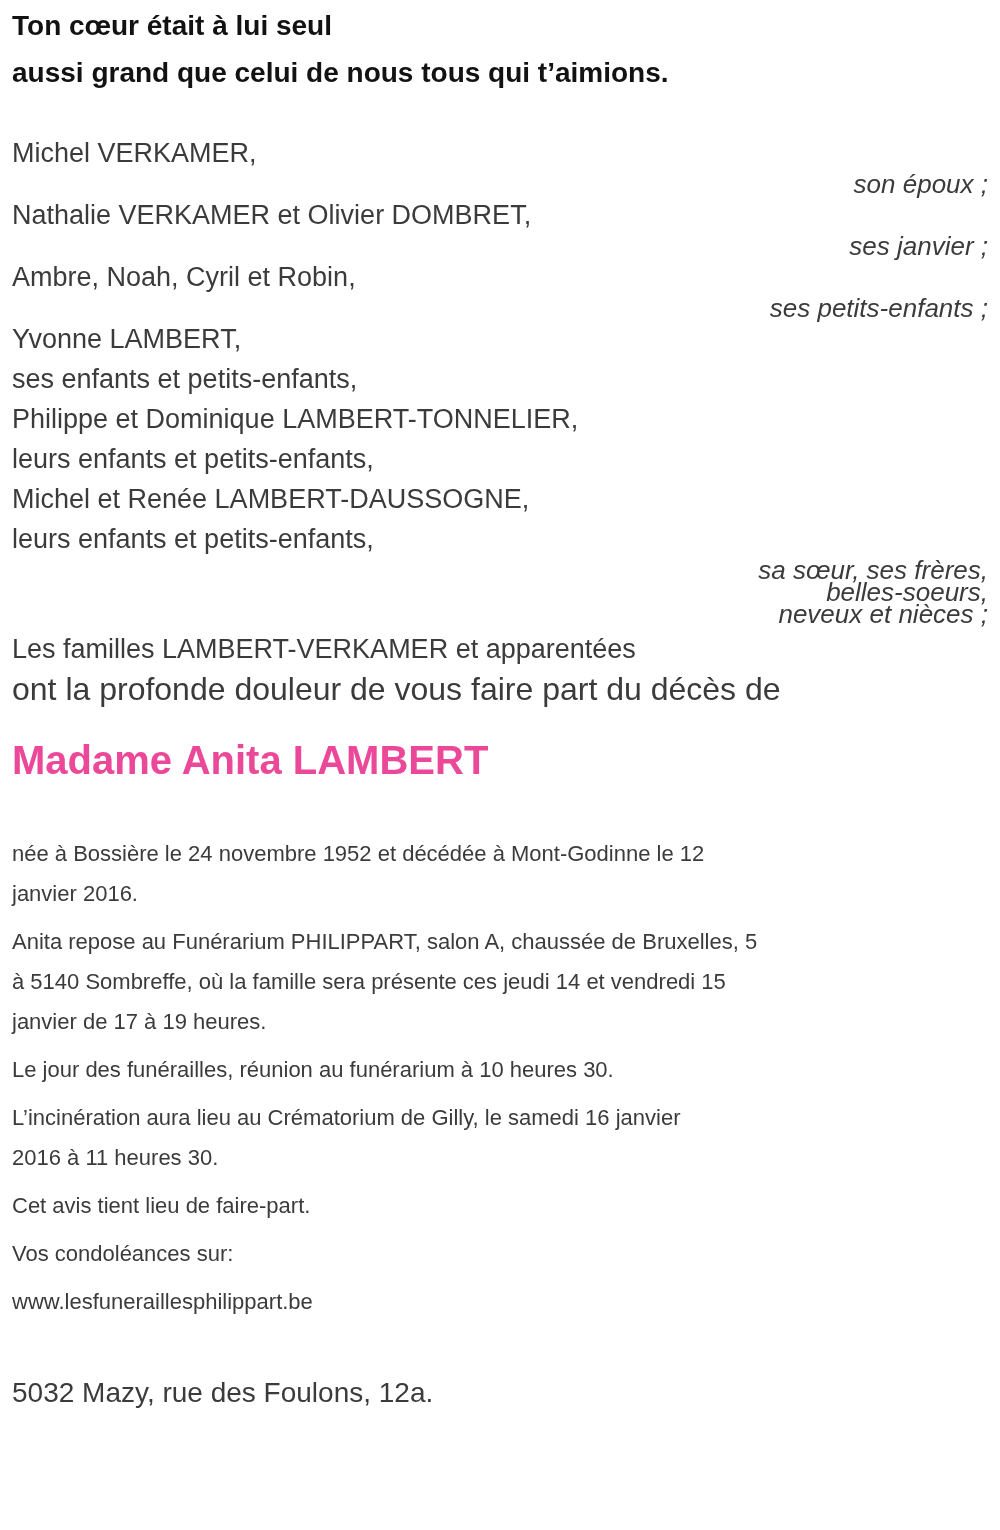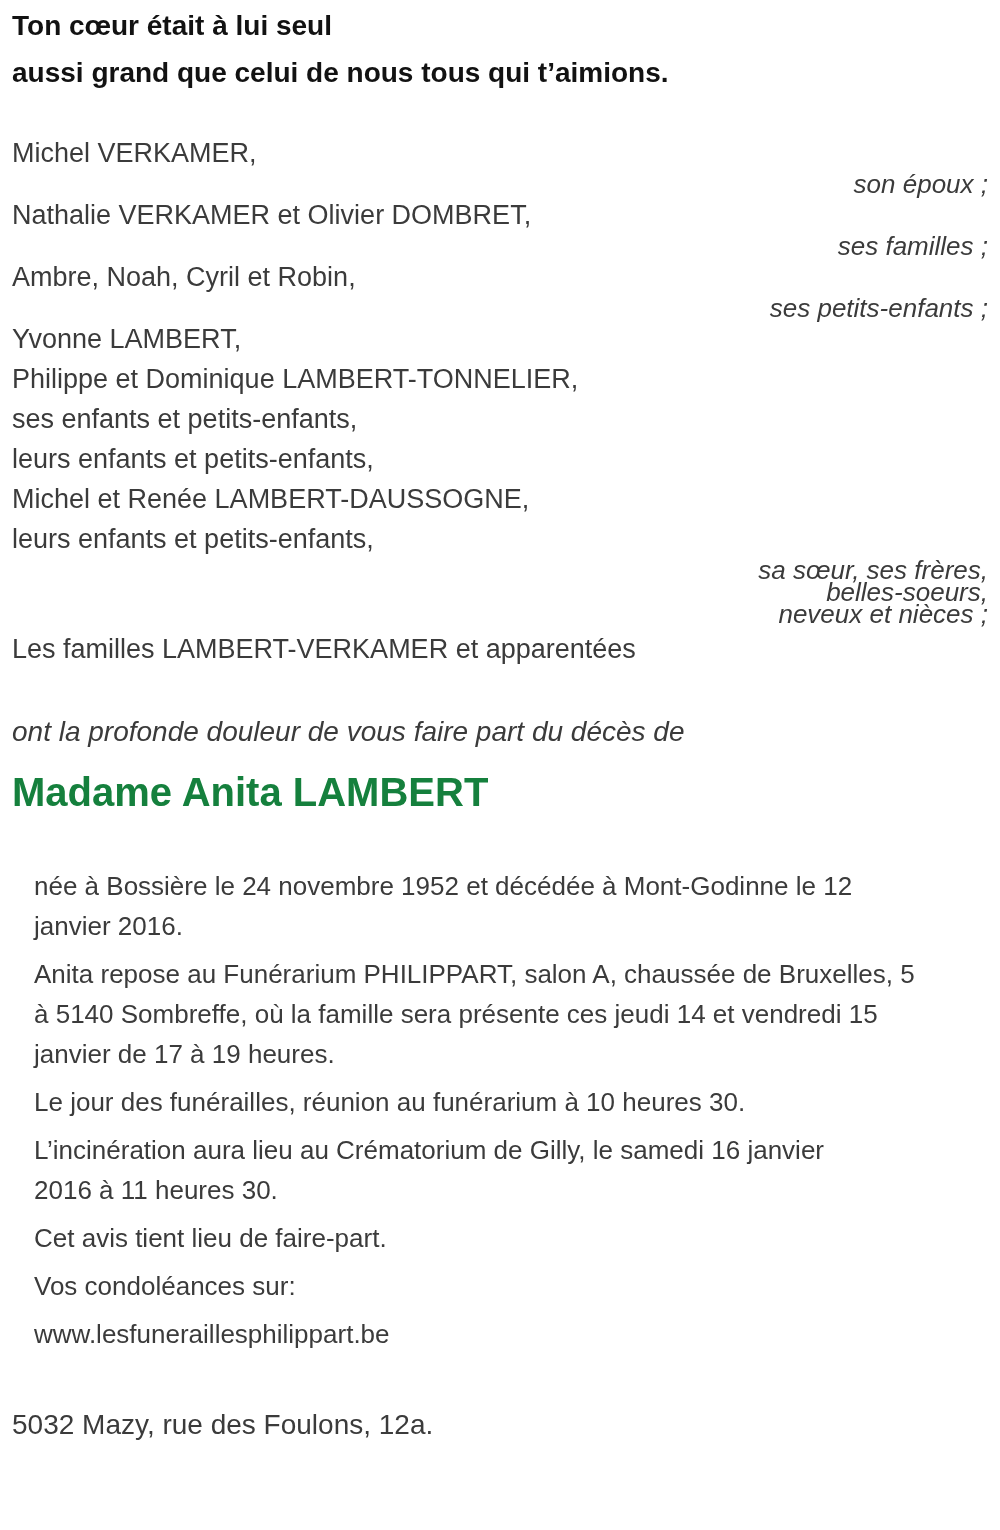--- a/index.html
+++ b/index.html
@@ -29,41 +29,38 @@
   .relation-line {
     font-size: 26px;
     line-height: 22px;
     font-style: italic;
     text-align: right;
     white-space: nowrap;
   }
   .rel-extra { }
   .families-line { margin-top: 4px; }
   .announce-line {
-    margin-top: 43px;
-    font-size: 28px;
+    font-size: 32px;
     line-height: 40px;
     white-space: nowrap;
-    font-style: italic;
   }
   .deceased-name {
-    margin-top: 12px;
+    margin-top: 23px;
     font-size: 40px;
     font-weight: 700;
     line-height: 56px;
-    color: #15803d;
+    color: #ec4899;
     white-space: nowrap;
   }
   .details { margin-top: 46px; }
   .paragraph { margin: 0 0 8px 0; }
   .body-line {
-    font-size: 26px;
+    font-size: 22px;
     line-height: 40px;
     white-space: nowrap;
-    margin-left: 22px;
   }
   .footer-address {
     margin-top: 51px;
     font-size: 28px;
     line-height: 40px;
     white-space: nowrap;
   }
 </style>
 </head>
 <body>
@@ -73,28 +70,28 @@
   <div class="epigraph">
     <div class="ep-line">Ton cœur était à lui seul</div>
     <div class="ep-line">aussi grand que celui de nous tous qui t’aimions.</div>
   </div>
 
   <div class="mourners">
     <div class="name-line">Michel VERKAMER,</div>
     <div class="relation-line">son époux ;</div>
 
     <div class="name-line">Nathalie VERKAMER et Olivier DOMBRET,</div>
-    <div class="relation-line">ses familles ;</div>
+    <div class="relation-line">ses janvier ;</div>
 
     <div class="name-line">Ambre, Noah, Cyril et Robin,</div>
     <div class="relation-line">ses petits-enfants ;</div>
 
     <div class="name-line">Yvonne LAMBERT,</div>
+    <div class="name-line">ses enfants et petits-enfants,</div>
     <div class="name-line">Philippe et Dominique LAMBERT-TONNELIER,</div>
-    <div class="name-line">ses enfants et petits-enfants,</div>
     <div class="name-line">leurs enfants et petits-enfants,</div>
     <div class="name-line">Michel et Renée LAMBERT-DAUSSOGNE,</div>
     <div class="name-line">leurs enfants et petits-enfants,</div>
     <div class="relation-line">sa sœur, ses frères,</div>
     <div class="relation-line rel-extra">belles-soeurs,</div>
     <div class="relation-line">neveux et nièces ;</div>
 
     <div class="name-line families-line">Les familles LAMBERT-VERKAMER et apparentées</div>
   </div>
 

